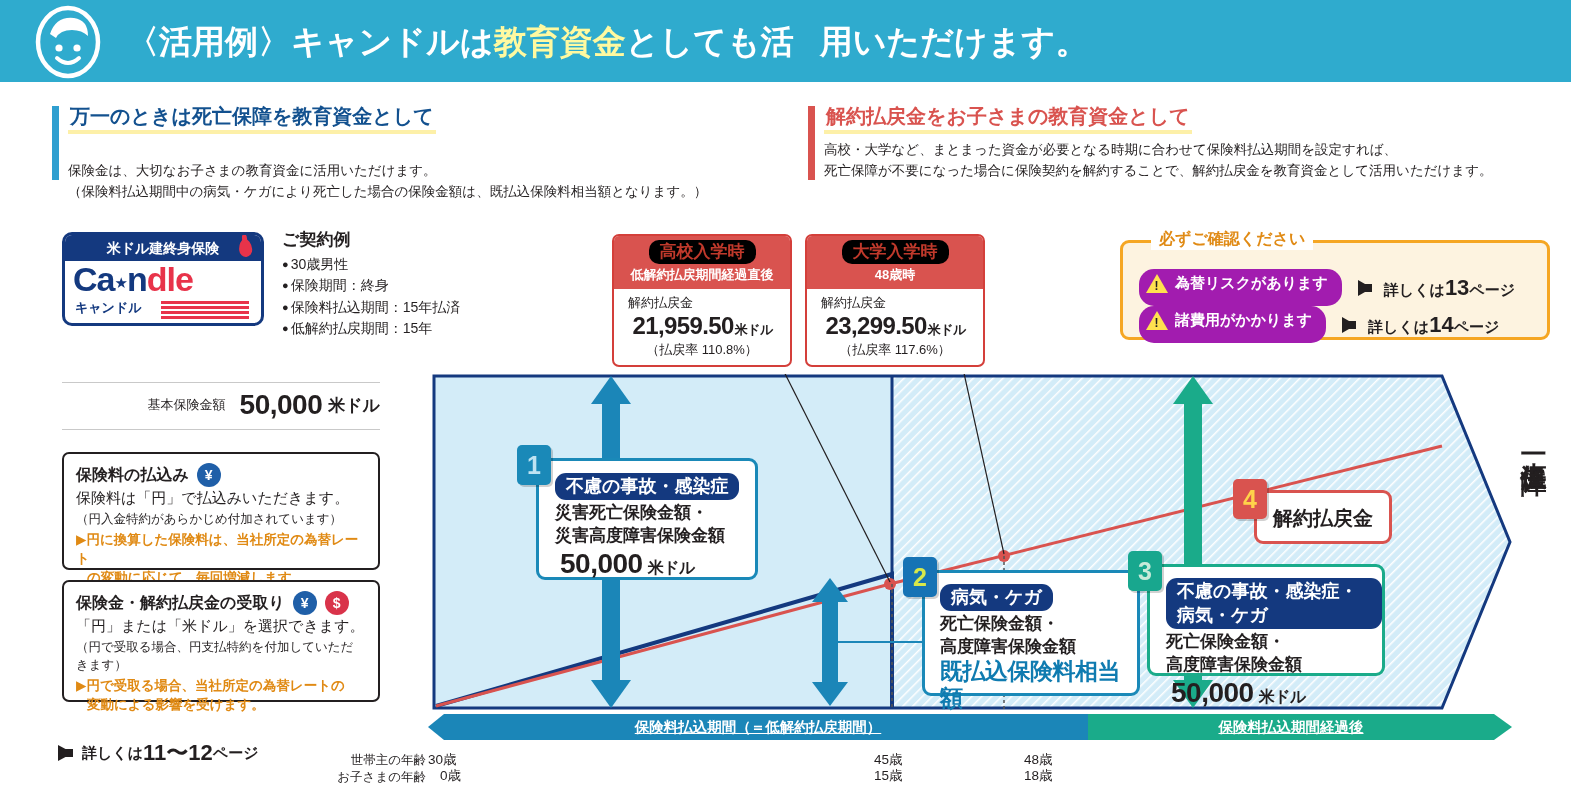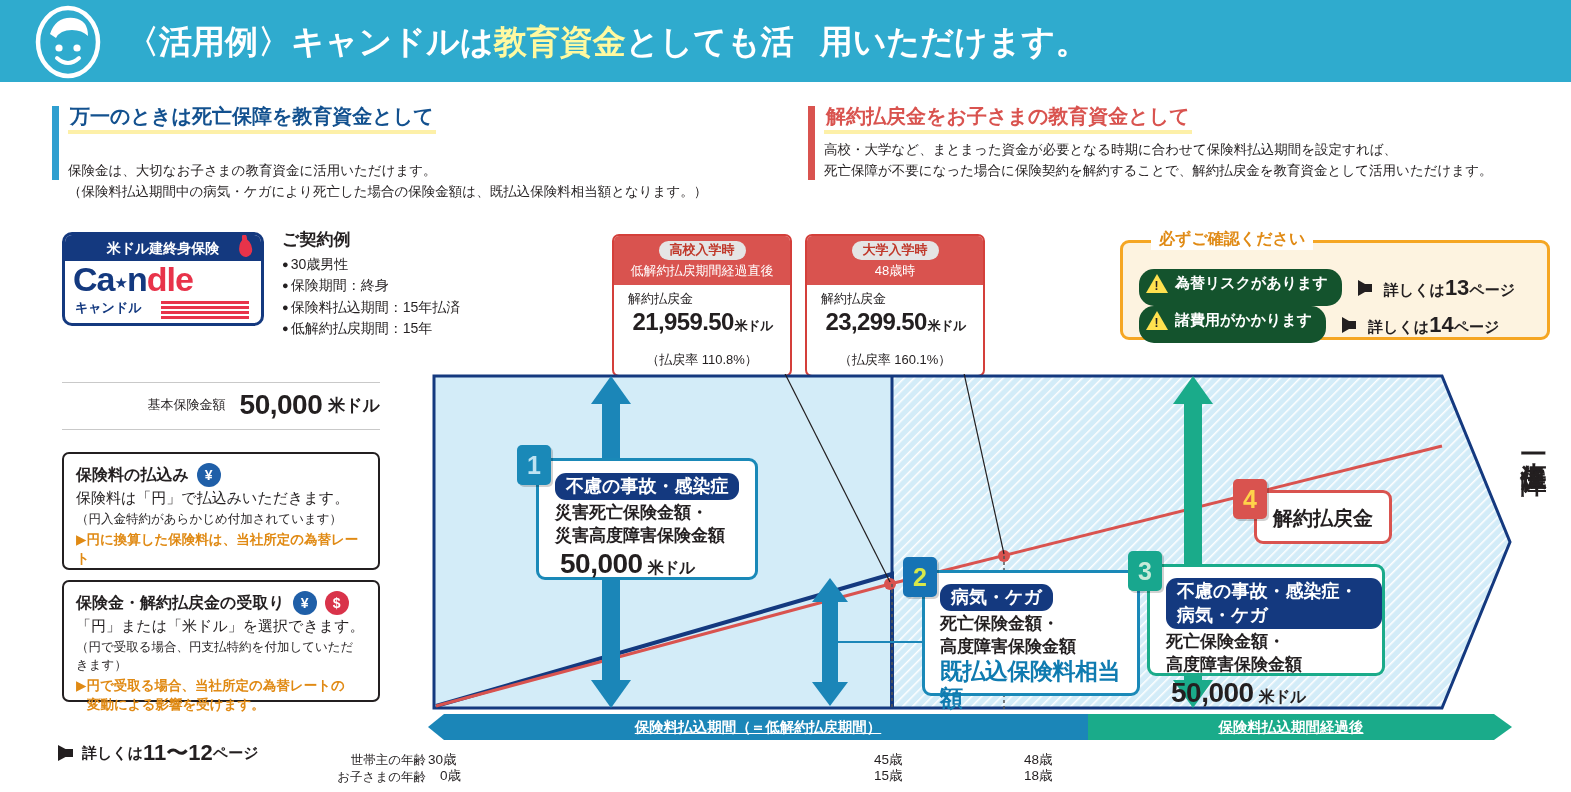--- a/index.html
+++ b/index.html
@@ -126,46 +126,46 @@
 
   
   .redcall{
     position:absolute;width:176px;border:2px solid #d43f3a;border-radius:7px;
     background:#ffffff;overflow:hidden;
   }
   #call-hs{left:612px;top:234px;}
   #call-uni{left:805px;top:234px;}
   .rc-head{background:#d9534f;padding:4px 0 5px 0;text-align:center;}
   .rc-pill{
-    display:inline-block;background:#e5e5e5;color:#c0392b;border-radius:10px;
-    font-size:13px;font-weight:bold;padding:0px 11px 1px 11px;
-  }
-  .rc-sub{color:#ffffff;font-size:13px;font-weight:normal;margin-top:2px;}
+    display:inline-block;background:#000000;color:#c0392b;border-radius:10px;
+    font-size:17px;font-weight:bold;padding:0px 11px 1px 11px;
+  }
+  .rc-sub{color:#ffffff;font-size:13px;font-weight:bold;margin-top:2px;}
   .rc-body{padding:5px 0 6px 0;text-align:center;}
   .rc-label{font-size:13px;text-align:left;padding-left:14px;}
   .rc-amt{font-size:24px;font-weight:bold;letter-spacing:-0.6px;white-space:nowrap;}
   .rc-amt span{font-size:13px;font-weight:bold;margin-left:1px;}
-  .rc-rate{font-size:13px;margin-top:15px;}
+  .rc-rate{font-size:13px;margin-top:1px;}
 
   
   .confirm{
     position:absolute;left:1120px;top:240px;width:430px;height:100px;
     border:3px solid #f5a623;border-radius:9px;background:#fdf3e0;box-sizing:border-box;
   }
   .confirm-title{
     position:absolute;left:28px;top:-14px;background:#ffffff;padding:0 8px;
     font-size:16px;font-weight:bold;color:#e08a14;white-space:nowrap;
   }
   .confirm-row{
     position:absolute;left:16px;display:flex;align-items:center;
   }
   #confirm-row-0{top:26px;}
   #confirm-row-1{top:63px;}
   .warn-pill{
-    display:flex;align-items:center;background:#14532d;border-radius:15px;
+    display:flex;align-items:center;background:#a21caf;border-radius:15px;
     height:29px;padding:0 14px 8px 7px;color:#ffffff;font-size:15px;font-weight:bold;
   }
   .warn-tri{
     width:0;height:0;border-left:11px solid transparent;border-right:11px solid transparent;
     border-bottom:19px solid #ffe14f;position:relative;margin-right:7px;
   }
   .warn-tri:after{
     content:"!";position:absolute;left:-2.5px;top:5px;font-size:12px;font-weight:bold;color:#231f20;
   }
   .confirm-arrow{
@@ -319,20 +319,21 @@
 
 <div class="infobox" id="box-payment">
   <div class="ib-head">
     <span>保険料の払込み</span>
     <span class="coin coin-yen">¥</span>
   </div>
   <div class="ib-line">保険料は「円」で払込みいただきます。</div>
   <div class="ib-sub">（円入金特約があらかじめ付加されています）</div>
   <div class="ib-note">
     <span>▶円に換算した保険料は、当社所定の為替レート</span>
+    <span class="ind">の変動に応じて、毎回増減します。</span>
   </div>
 </div>
 
 <div class="infobox" id="box-receipt">
   <div class="ib-head">
     <span>保険金・解約払戻金の受取り</span>
     <span class="coin coin-yen">¥</span>
     <span class="coin coin-usd">$</span>
   </div>
   <div class="ib-line">「円」または「米ドル」を選択できます。</div>
@@ -363,21 +364,21 @@
 </div>
 
 <div class="redcall" id="call-uni">
   <div class="rc-head">
     <div class="rc-pill">大学入学時</div>
     <div class="rc-sub">48歳時</div>
   </div>
   <div class="rc-body">
     <div class="rc-label">解約払戻金</div>
     <div class="rc-amt"><span style="font-size:24px">23,299.50</span><span>米ドル</span></div>
-    <div class="rc-rate">（払戻率 160.1%）</div>
+    <div class="rc-rate">（払戻率 117.6%）</div>
   </div>
 </div>
 
 <div class="confirm">
   <div class="confirm-title">必ずご確認ください</div>
   <div class="confirm-row" id="confirm-row-0">
     <div class="warn-pill">
       <span class="warn-tri"></span>
       <span>為替リスクがあります</span>
     </div>

